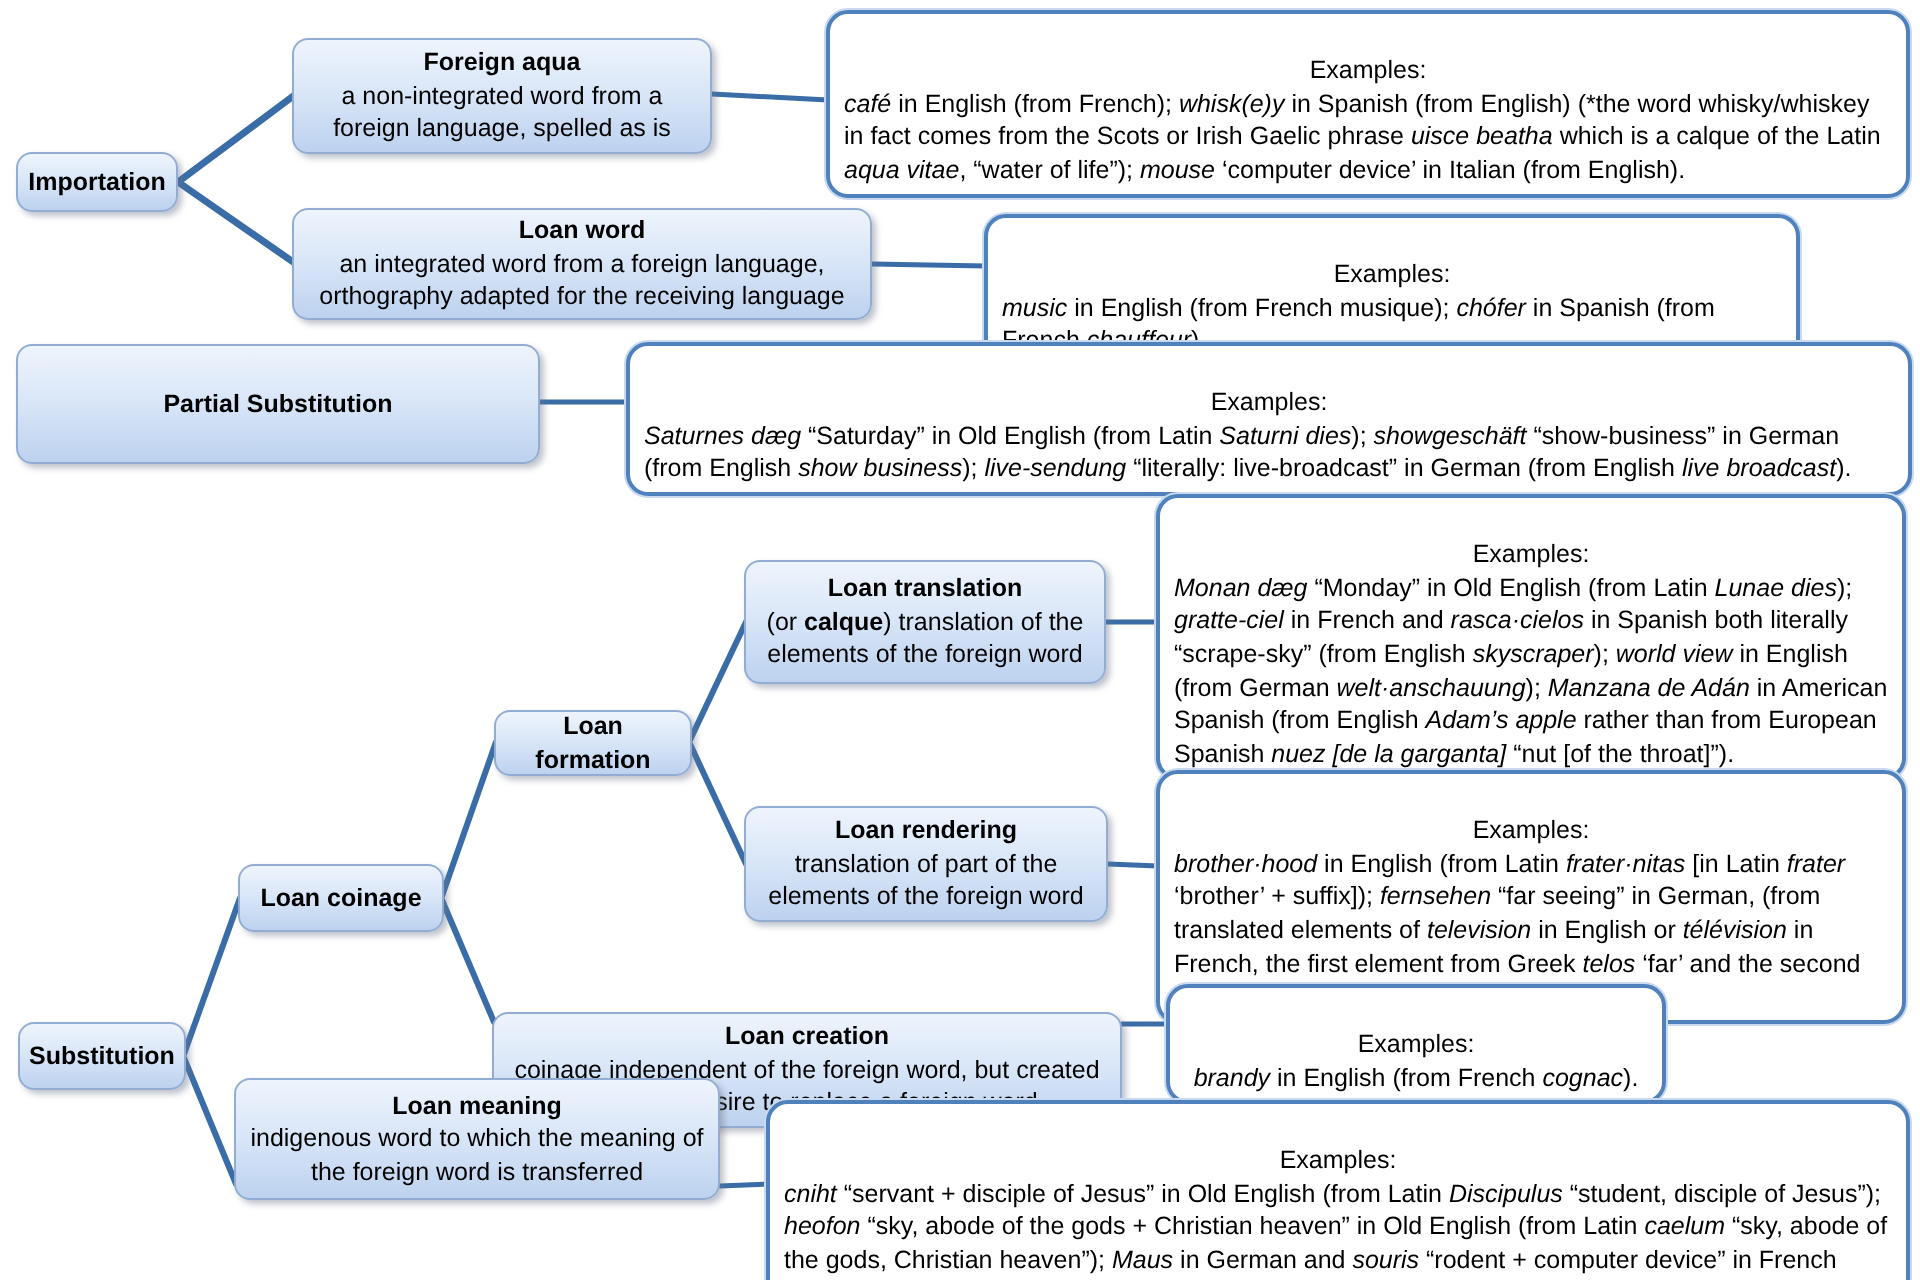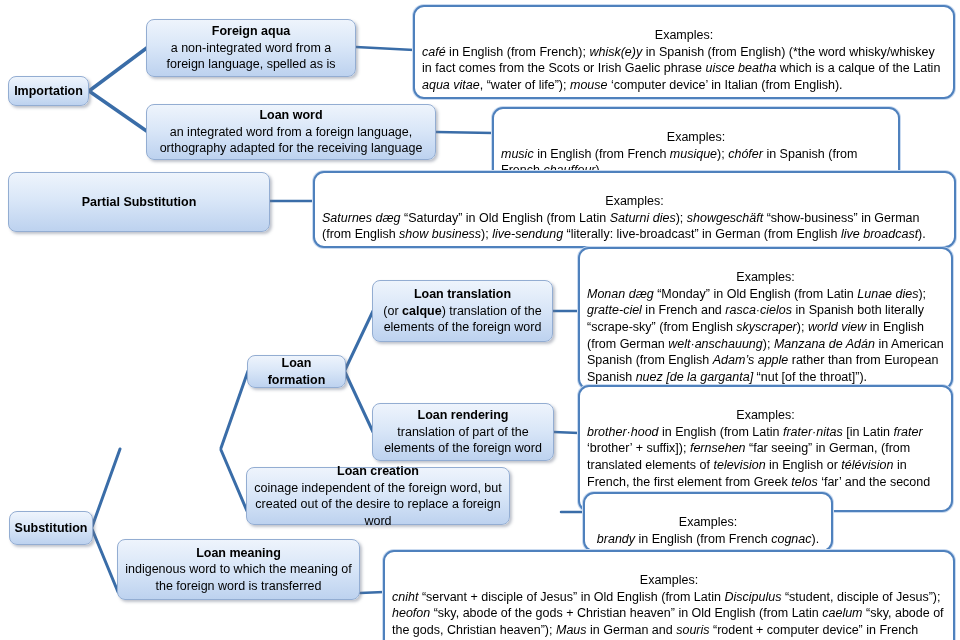--- a/index.html
+++ b/index.html
@@ -67,53 +67,56 @@
   </div>
 
   <div class="node" style="left:8px;top:172px;width:262px;height:60px">
     <div class="node-title">Partial Substitution</div>
   </div>
 
   <div class="node" style="left:9px;top:511px;width:84px;height:34px">
     <div class="node-title">Substitution</div>
   </div>
 
+  <div class="node" style="left:119px;top:432px;width:103px;height:34px">
+    <div class="node-title">Loan coinage</div>
+  </div>
 
   <div class="node" style="left:247px;top:355px;width:99px;height:33px">
     <div class="node-title">Loan formation</div>
   </div>
 
   <div class="node" style="left:372px;top:280px;width:181px;height:62px">
     <div class="node-title">Loan translation</div>
     <div class="node-desc"><span>(or </span><span style="font-weight: bold;">calque</span><span>) translation of the elements of the foreign word</span></div>
   </div>
 
   <div class="node" style="left:372px;top:403px;width:182px;height:58px">
     <div class="node-title">Loan rendering</div>
     <div class="node-desc">translation of part of the elements of the foreign word</div>
   </div>
 
-  <div class="node" style="left:246px;top:467px;width:264px;height:58px">
+  <div class="node" style="left:246px;top:506px;width:315px;height:58px">
     <div class="node-title">Loan creation</div>
     <div class="node-desc">coinage independent of the foreign word, but created out of the desire to replace a foreign word</div>
   </div>
 
   <div class="node" style="left:117px;top:539px;width:243px;height:61px">
     <div class="node-title">Loan meaning</div>
     <div class="node-desc">indigenous word to which the meaning of the foreign word is transferred</div>
   </div>
 
   <div class="ex" style="left:413px;top:5px;width:542px;min-height:93px">
     <div class="ex-heading">Examples:</div>
     <div class="ex-body"><span style="font-style: italic;">café</span><span> in English (from French); </span><span style="font-style: italic;">whisk(e)y</span><span> in Spanish (from English) (*the word whisky/whiskey in fact comes from the Scots or Irish Gaelic phrase </span><span style="font-style: italic;">uisce beatha</span><span> which is a calque of the Latin </span><span style="font-style: italic;">aqua vitae</span><span>, “water of life”); </span><span style="font-style: italic;">mouse</span><span> ‘computer device’ in Italian (from English).</span></div>
   </div>
 
   <div class="ex" style="left:492px;top:107px;width:408px;min-height:51px">
     <div class="ex-heading">Examples:</div>
-    <div class="ex-body"><span style="font-style: italic;">music</span><span> in English (from French </span><span style="font-style: italic;">musique</span><span>); </span><span style="font-style: italic;">chófer</span><span> in Spanish (from French </span><span style="font-style: italic;">chauffeur</span><span>).</span></div>
+    <div class="ex-body"><span style="font-style: italic;">music</span><span> in English (from French </span><span style="">musique</span><span>); </span><span style="font-style: italic;">chófer</span><span> in Spanish (from French </span><span style="font-style: italic;">chauffeur</span><span>).</span></div>
   </div>
 
   <div class="ex" style="left:313px;top:171px;width:643px;min-height:62px">
     <div class="ex-heading">Examples:</div>
     <div class="ex-body"><span style="font-style: italic;">Saturnes dæg</span><span> “Saturday” in Old English (from  Latin </span><span style="font-style: italic;">Saturni dies</span><span>); </span><span style="font-style: italic;">showgeschäft</span><span> “show-business” in German (from English </span><span style="font-style: italic;">show business</span><span>); </span><span style="font-style: italic;">live-sendung</span><span> “literally: live-broadcast” in German (from English </span><span style="font-style: italic;">live broadcast</span><span>).</span></div>
   </div>
 
   <div class="ex" style="left:578px;top:247px;width:375px;min-height:129px">
     <div class="ex-heading">Examples:</div>
     <div class="ex-body"><span style="font-style: italic;">Monan dæg</span><span> “Monday” in Old English (from Latin </span><span style="font-style: italic;">Lunae dies</span><span>); </span><span style="font-style: italic;">gratte-ciel</span><span> in French and </span><span style="font-style: italic;">rasca·cielos</span><span> in Spanish both literally “scrape-sky” (from English </span><span style="font-style: italic;">skyscraper</span><span>); </span><span style="font-style: italic;">world view</span><span> in English (from German </span><span style="font-style: italic;">welt·anschauung</span><span>); </span><span style="font-style: italic;">Manzana de Adán</span><span> in American Spanish (from English </span><span style="font-style: italic;">Adam’s apple</span><span> rather than from European Spanish </span><span style="font-style: italic;">nuez [de la garganta]</span><span> “nut [of the throat]”).</span></div>

